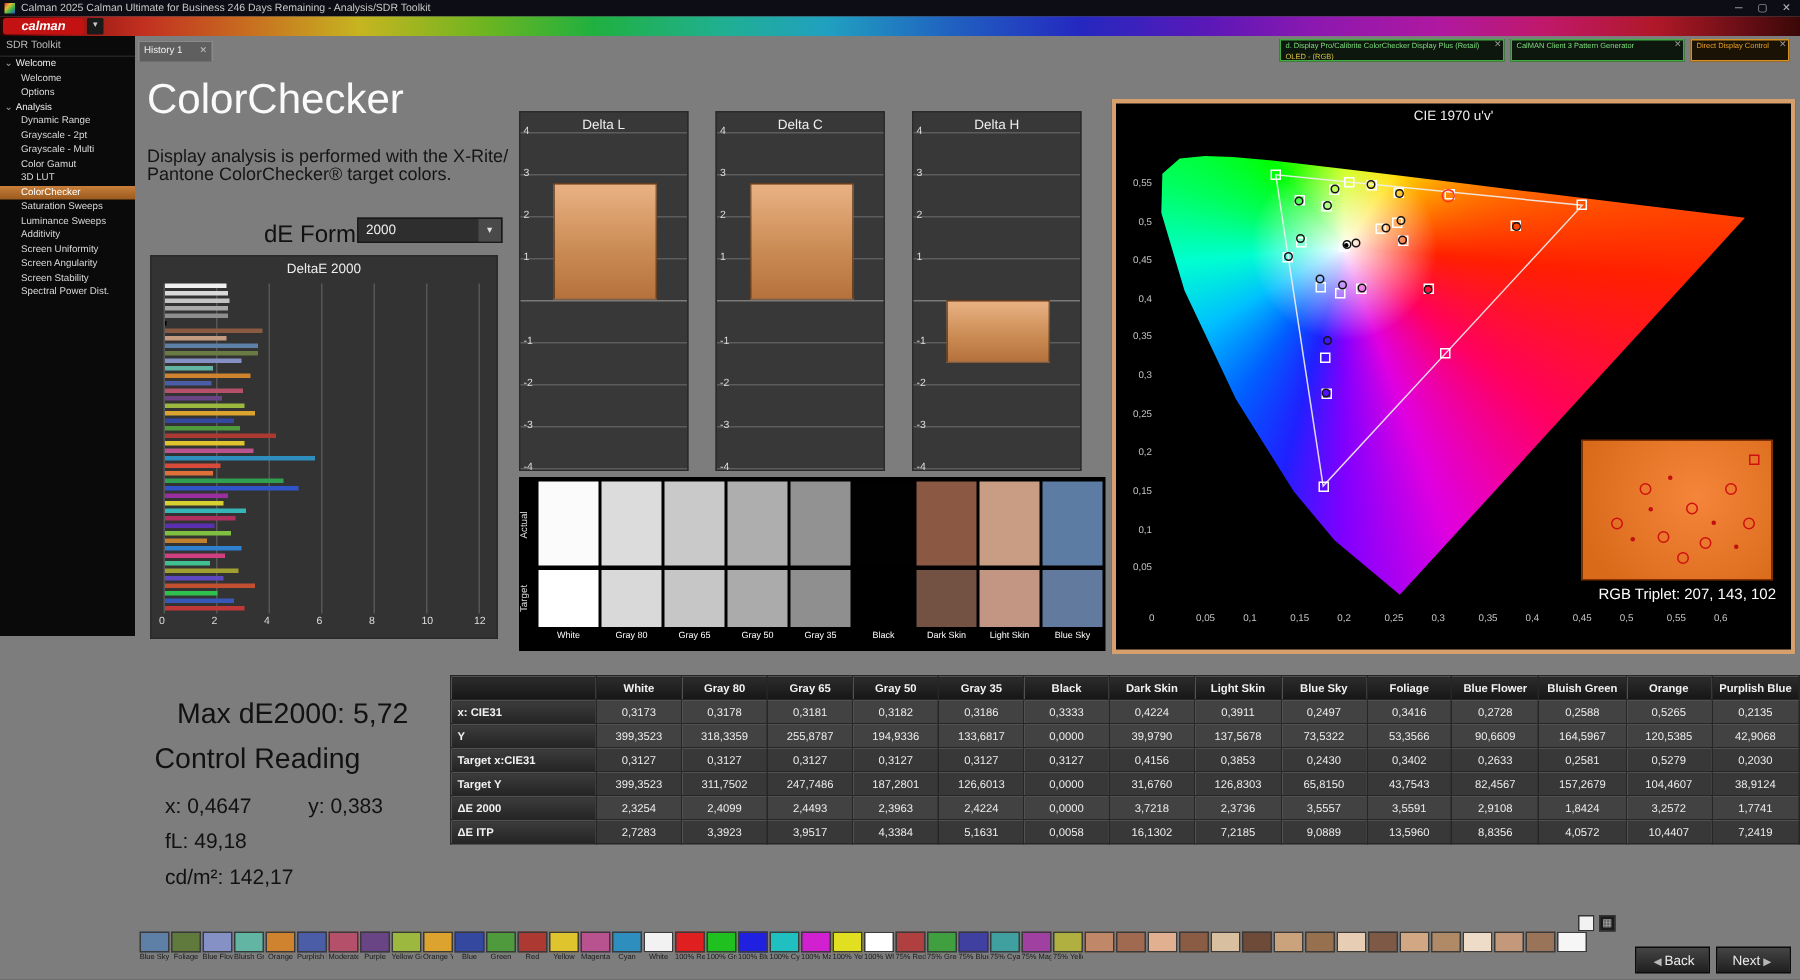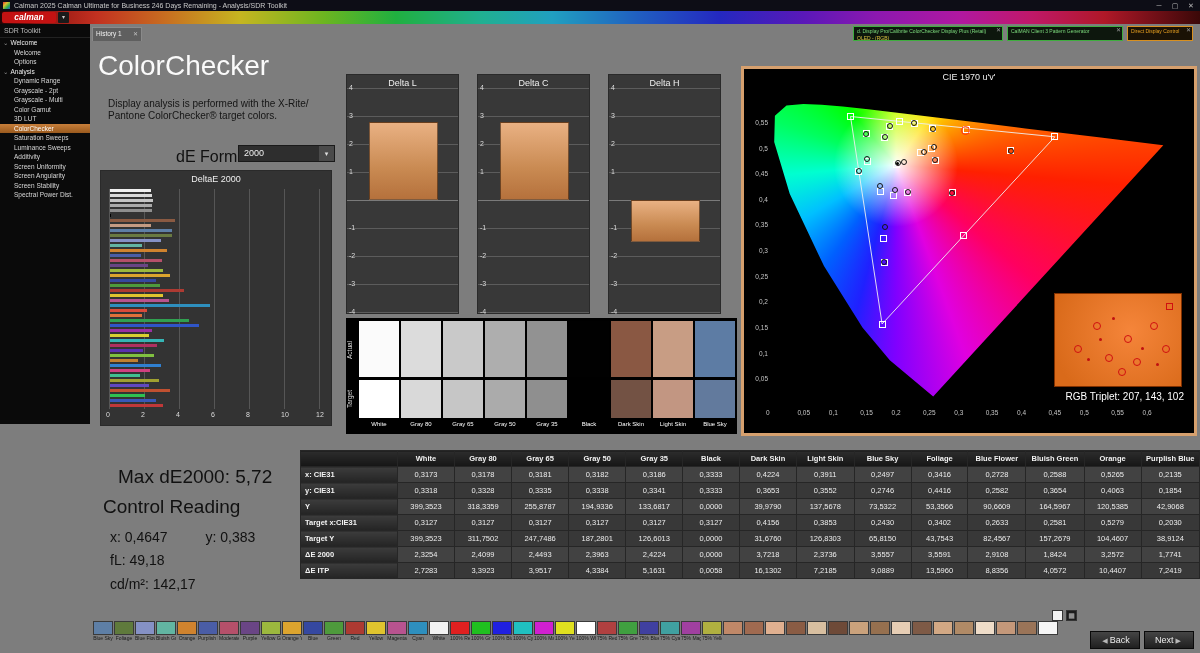--- a/index.html
+++ b/index.html
@@ -33,21 +33,21 @@
   
   #sidebar { position:absolute; left:0; top:24px; width:90px; height:400px; background:#0a0a0a; color:#d8d8d8; }
   #sidebar-title { font-size:7px; color:#bbb; padding:3px 4px; border-bottom:1px solid #222; }
   .tree-item { font-size:6.5px; line-height:9.5px; padding-left:14px; white-space:nowrap; overflow:hidden; cursor:default; }
   .tree-item.group { padding-left:3px; color:#eee; }
   .tree-item.group .caret { margin-right:2px; color:#999; }
   .tree-item.selected { background:linear-gradient(180deg,#c87f3a,#9a5a1e); color:#fff; }
 
   
   .page-title { position:absolute; left:98px; top:50px; font-size:28px; color:#fafafa; }
-  .page-desc { position:absolute; left:108px; top:98px; font-size:10px; color:#151515; line-height:12px; }
+  .page-desc { position:absolute; left:98px; top:98px; font-size:12px; color:#151515; line-height:12px; }
   .formula-label { position:absolute; left:176px; top:148px; font-size:16px; color:#111; }
   .formula-select { position:absolute; left:238px; top:145px; width:97px; height:17px; background:#2e2e2e; border:1px solid #1a1a1a; color:#eee; font-size:9px; line-height:15px; padding-left:5px; }
   .formula-select .caret { position:absolute; right:0; top:0; width:15px; height:15px; background:#4a4a4a; color:#ddd; text-align:center; font-size:7px; line-height:15px; }
 
   
   #deltae-panel { position:absolute; left:100px; top:170px; width:232px; height:256px; background:#333; border:1px solid #2a2a2a; }
   .chart-title { text-align:center; color:#eee; font-size:9px; padding-top:3px; }
   #deltae-plot { position:absolute; left:8px; top:18px; width:218px; height:220px; }
   .vgrid { position:absolute; top:0; width:1px; height:220px; background:#565656; }
   .de-bar { position:absolute; left:1px; height:3px; }
@@ -537,37 +537,20 @@
             <td class="v">0,3186</td>
             <td class="v">0,3333</td>
             <td class="v">0,4224</td>
             <td class="v">0,3911</td>
             <td class="v">0,2497</td>
             <td class="v">0,3416</td>
             <td class="v">0,2728</td>
             <td class="v">0,2588</td>
             <td class="v">0,5265</td>
             <td class="v">0,2135</td>
-          </tr>
-          <tr class="even">
-            <td class="rl">y: CIE31</td>
-            <td class="v">0,3318</td>
-            <td class="v">0,3328</td>
-            <td class="v">0,3335</td>
-            <td class="v">0,3338</td>
-            <td class="v">0,3341</td>
-            <td class="v">0,3333</td>
-            <td class="v">0,3653</td>
-            <td class="v">0,3552</td>
-            <td class="v">0,2746</td>
-            <td class="v">0,4416</td>
-            <td class="v">0,2582</td>
-            <td class="v">0,3654</td>
-            <td class="v">0,4063</td>
-            <td class="v">0,1854</td>
           </tr>
           <tr class="odd">
             <td class="rl">Y</td>
             <td class="v">399,3523</td>
             <td class="v">318,3359</td>
             <td class="v">255,8787</td>
             <td class="v">194,9336</td>
             <td class="v">133,6817</td>
             <td class="v">0,0000</td>
             <td class="v">39,9790</td>

